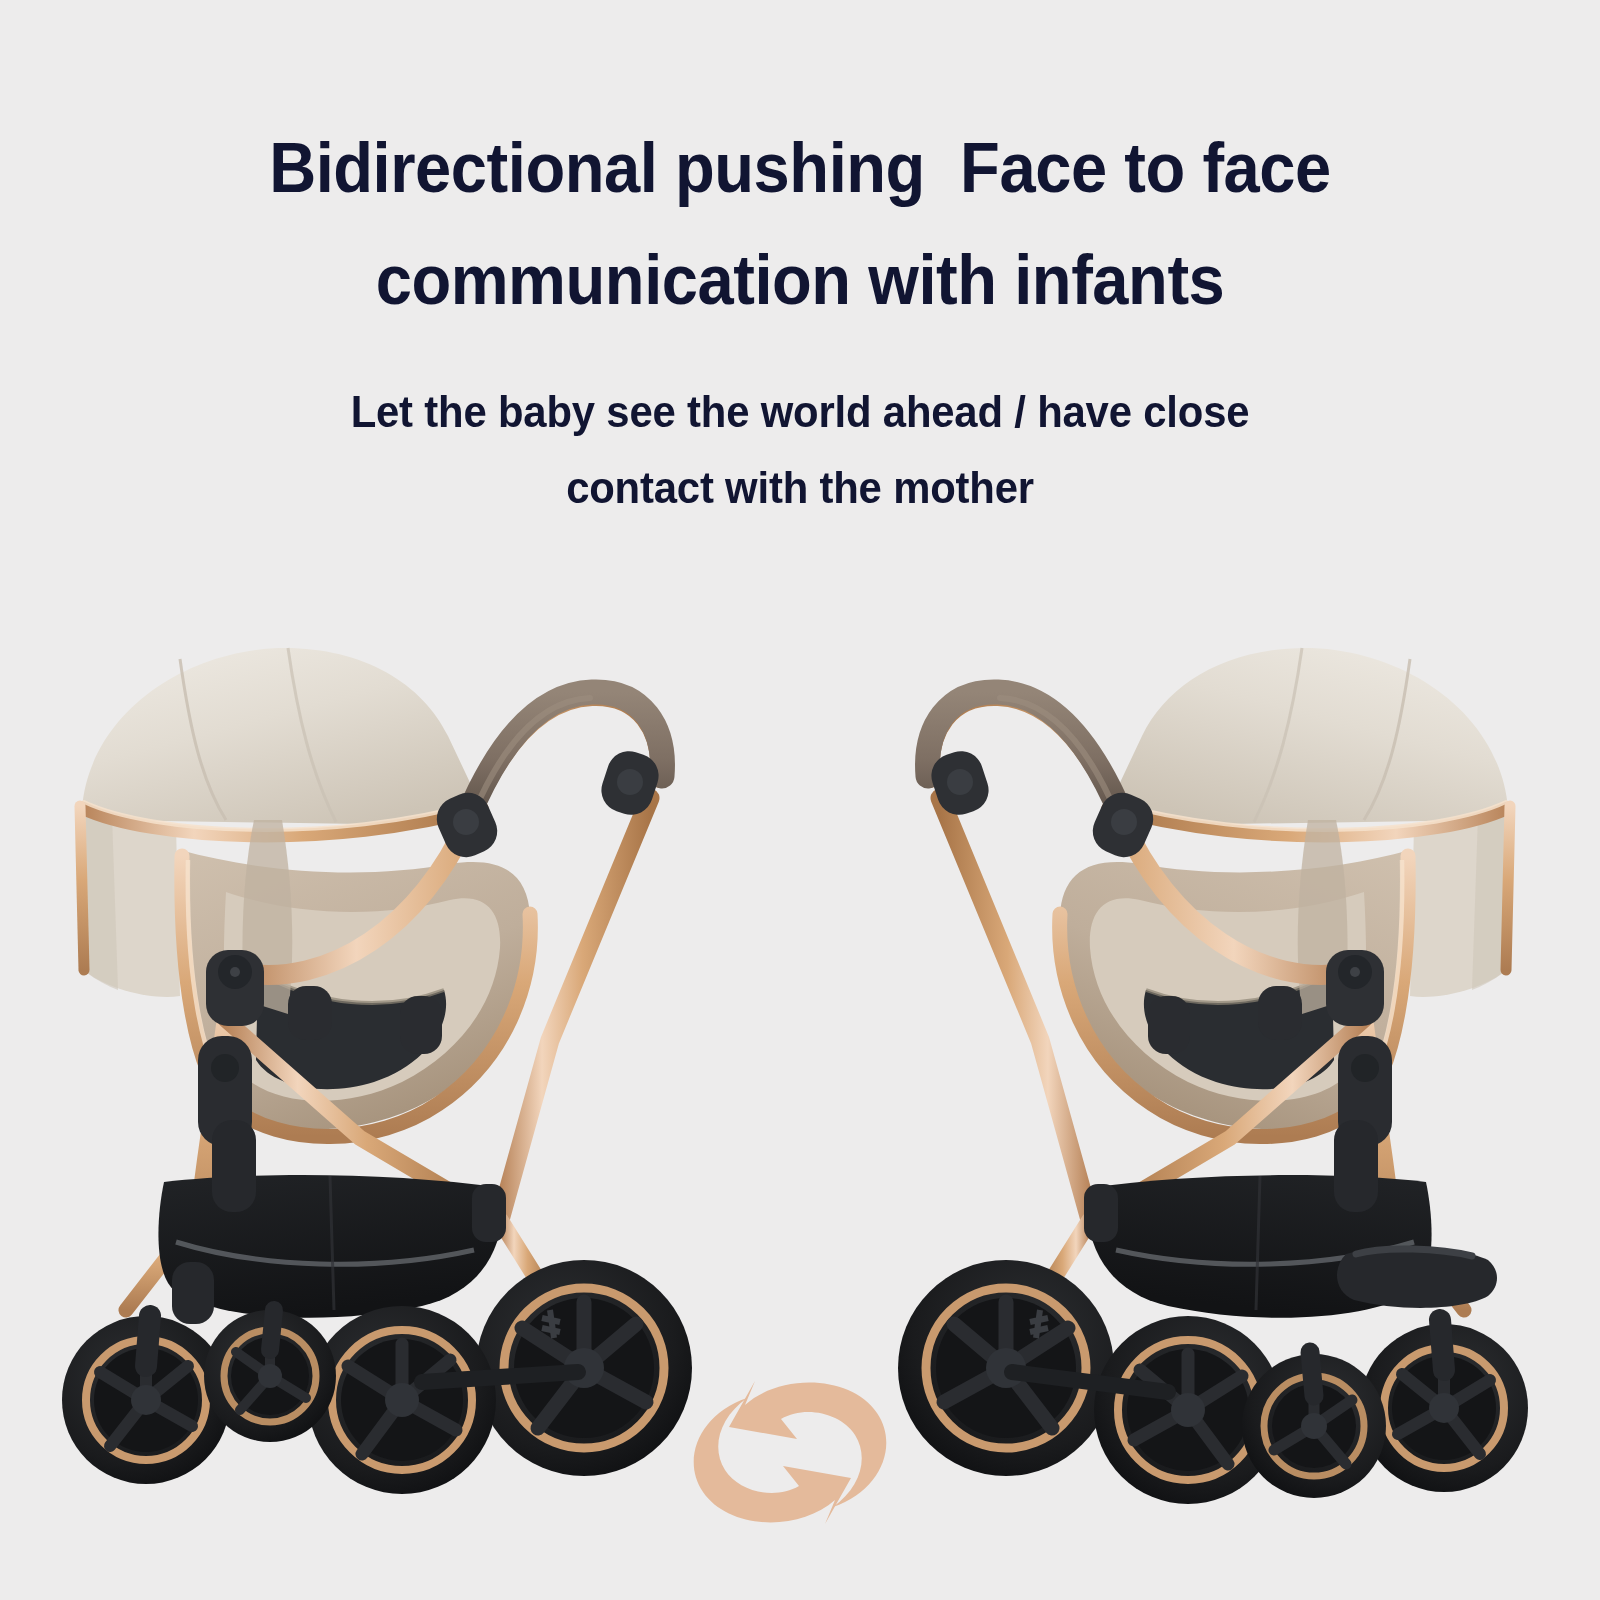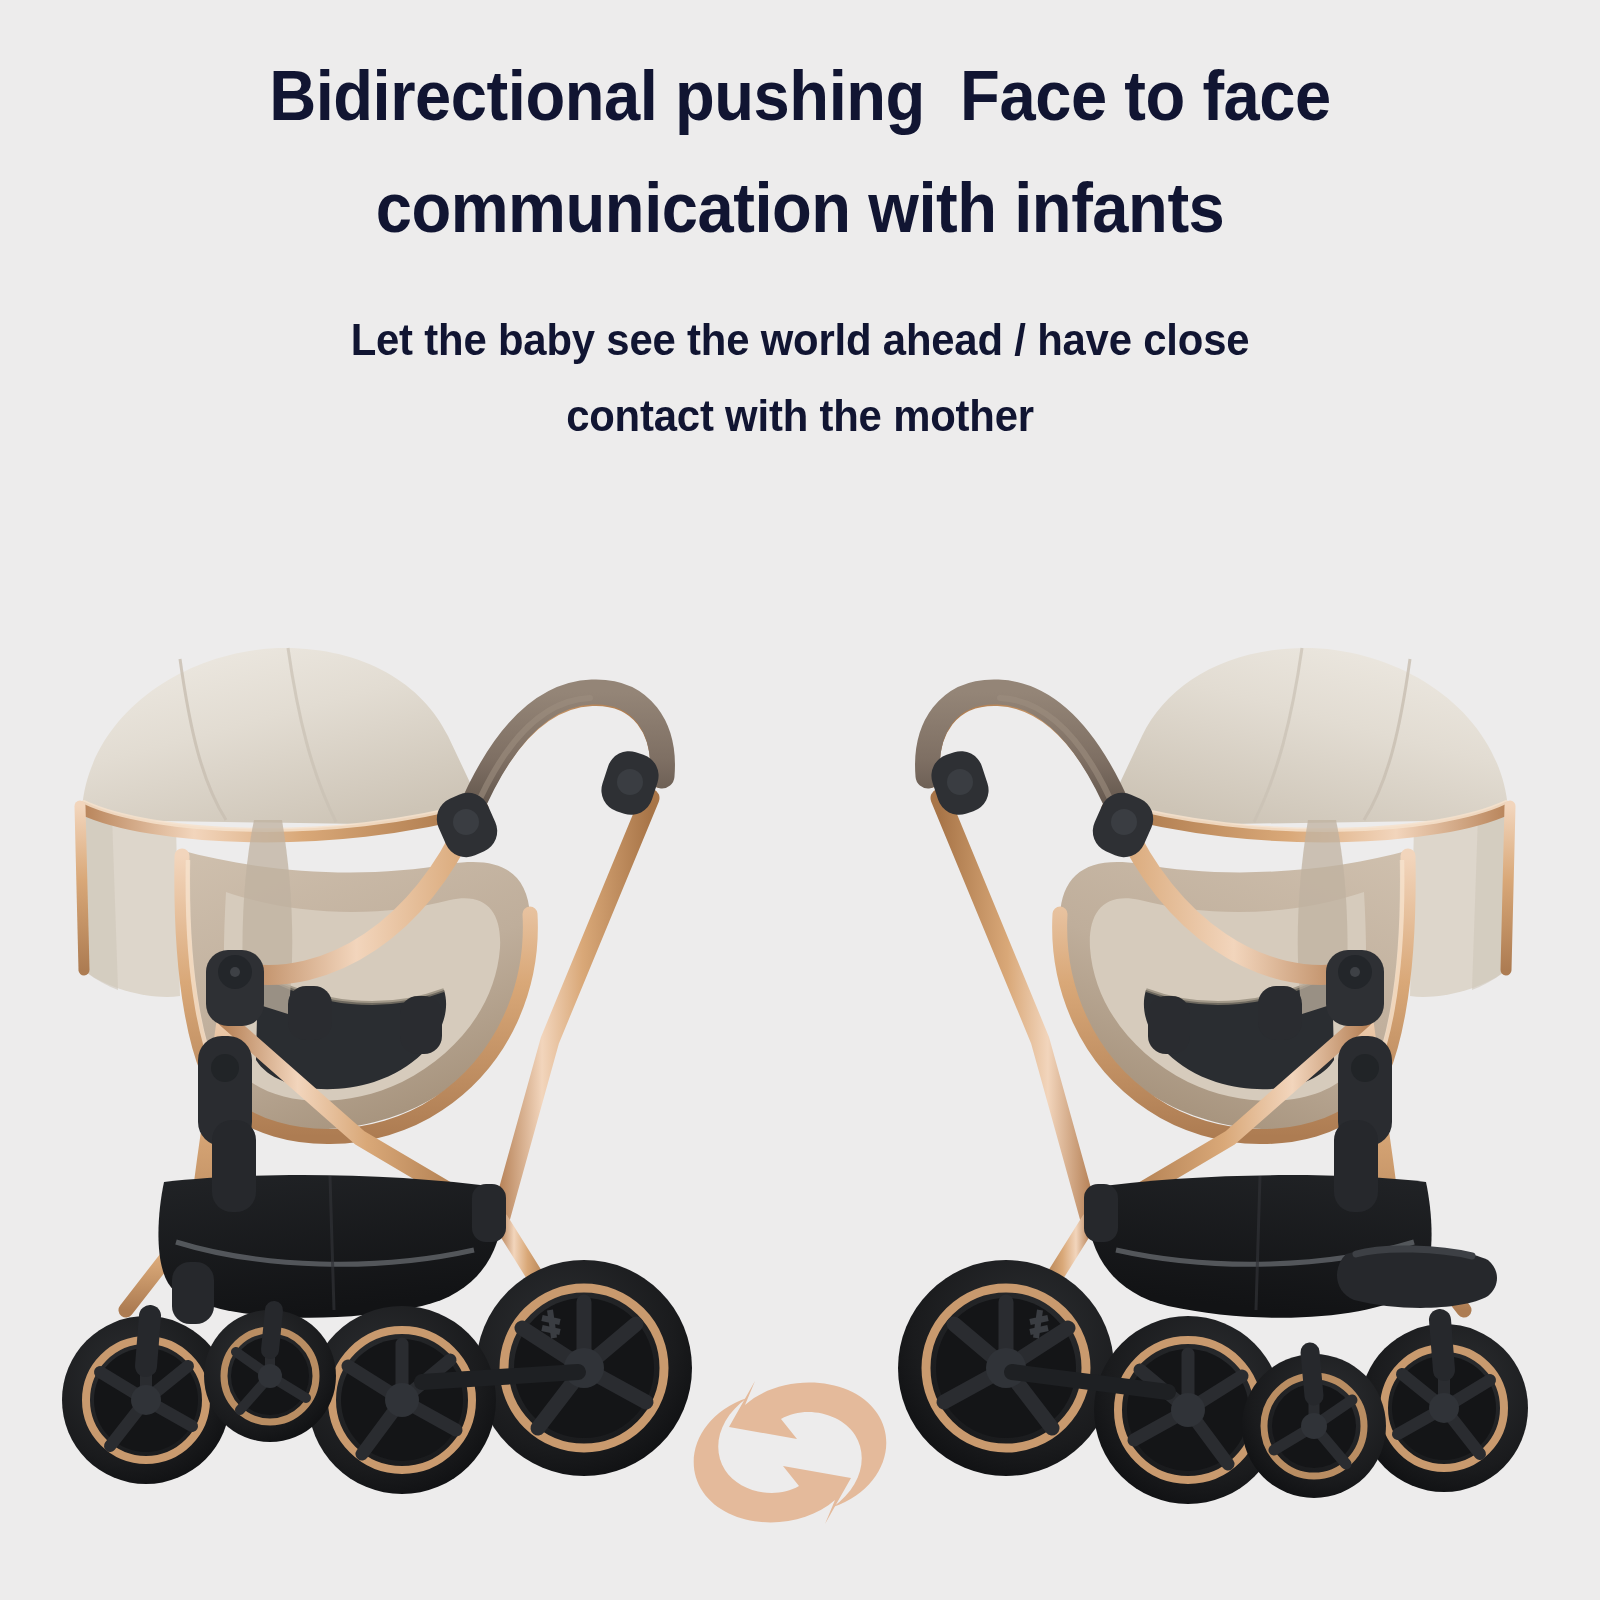--- a/index.html
+++ b/index.html
@@ -14,21 +14,21 @@
     background: #EDECEC;
     font-family: "Liberation Sans", sans-serif;
     position: relative;
   }
 
   
   .text-block {
     position: absolute;
     top: 0; left: 0;
     width: 1600px;
-    padding-top: 40px;
+    padding-top: 112px;
     text-align: center;
   }
 
   .headline {
     color: #111532;
     font-size: 70px;
     font-weight: bold;
     line-height: 112px;
     letter-spacing: -0.5px;
     white-space: pre;

